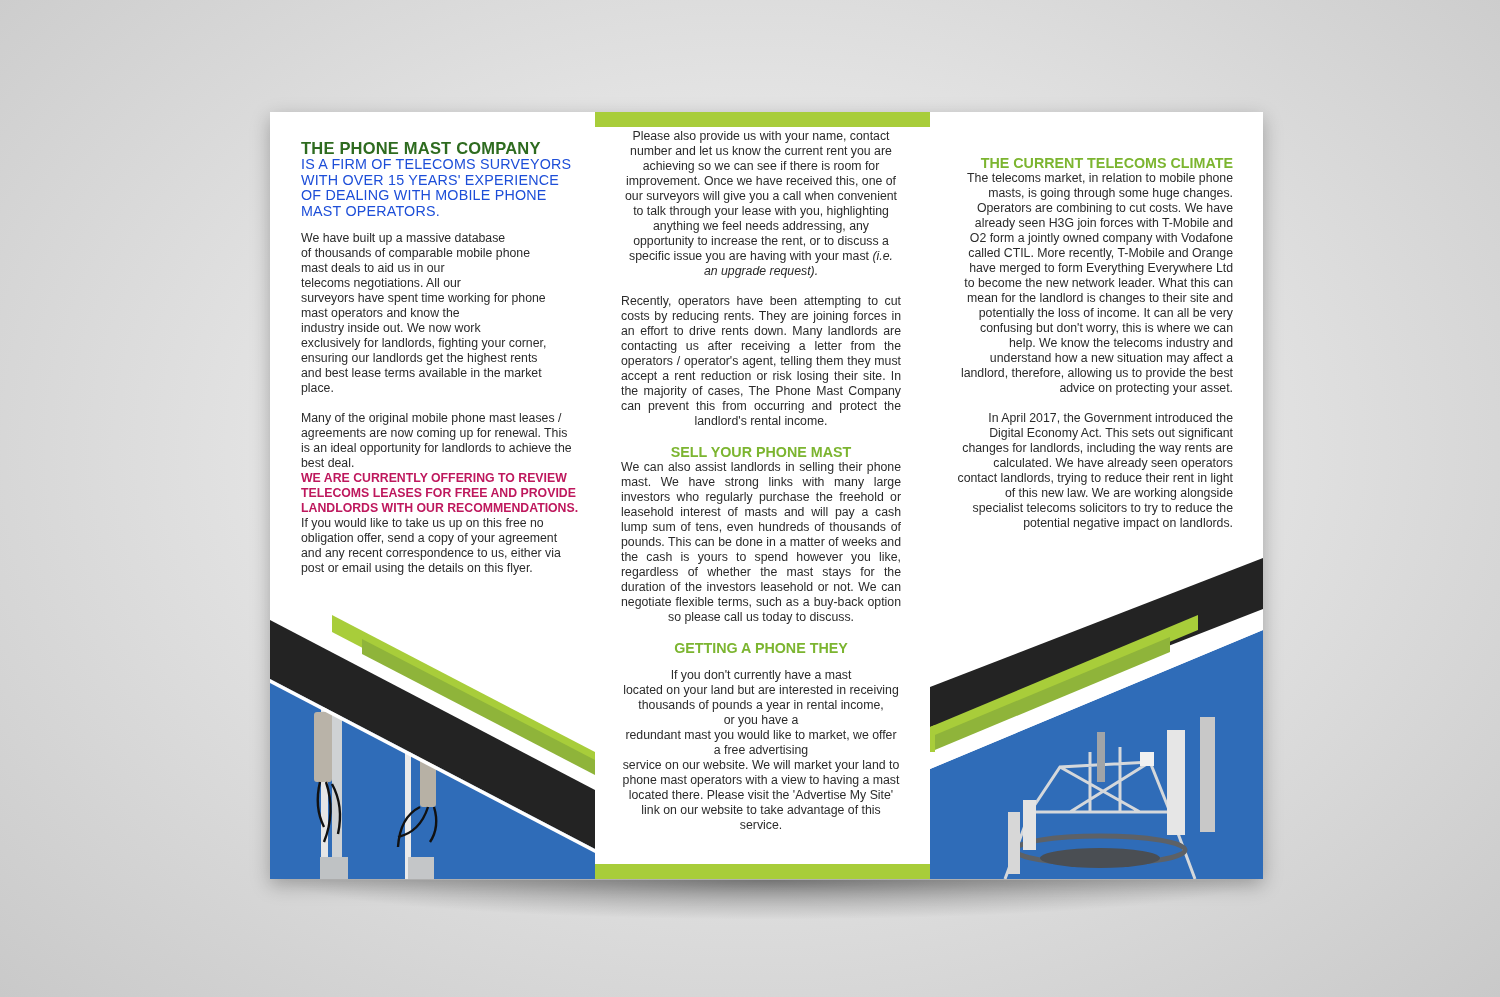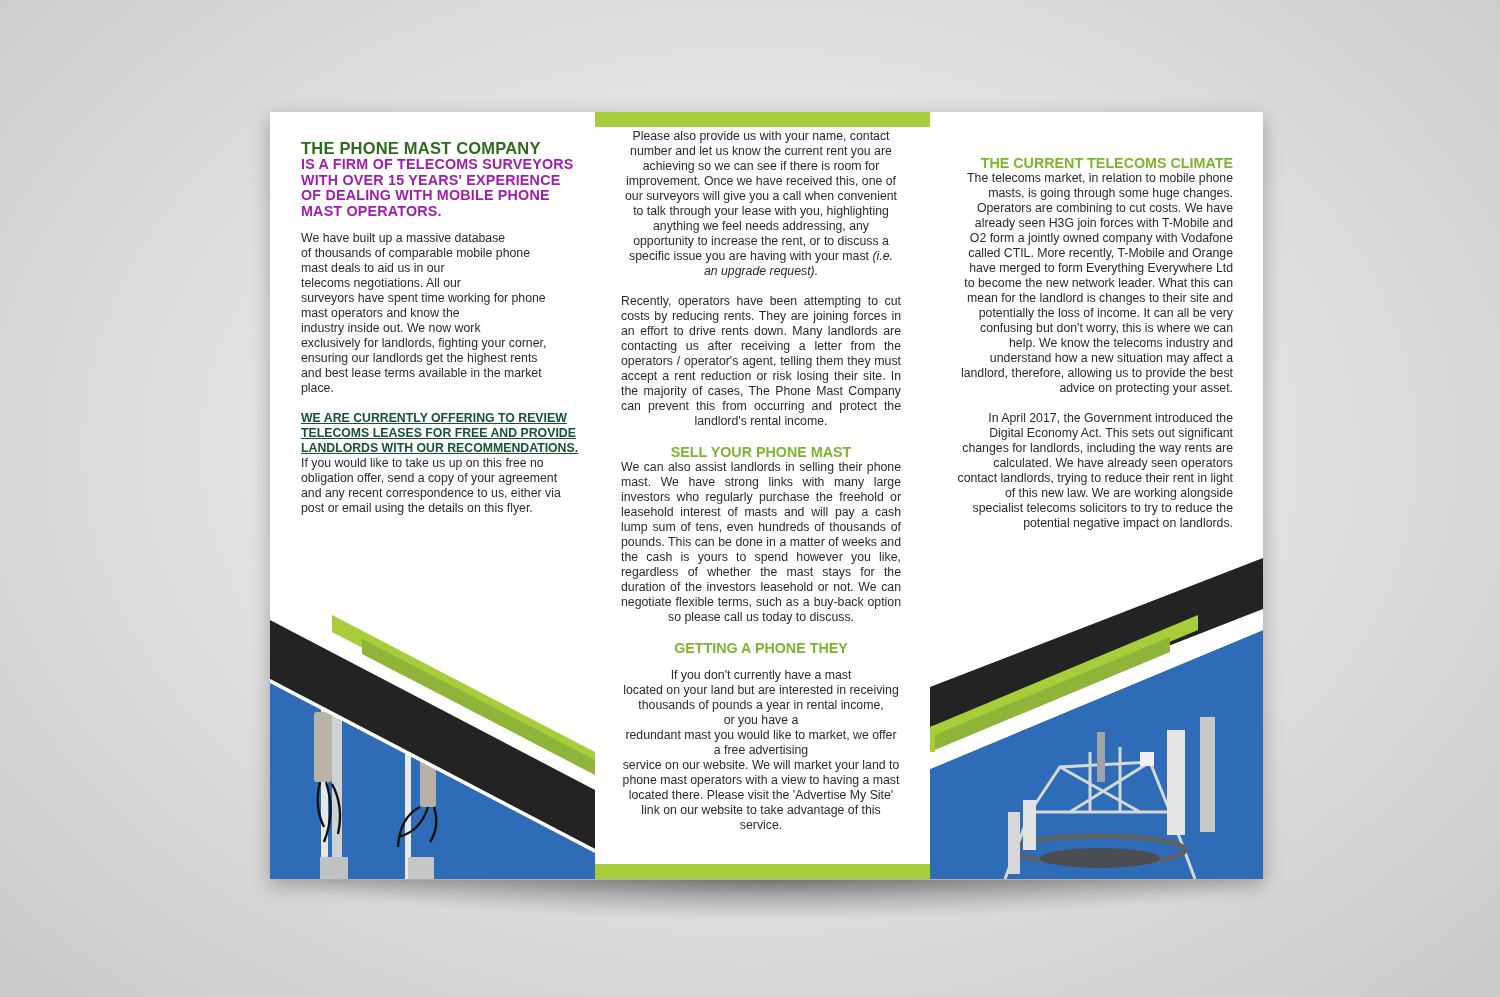--- a/index.html
+++ b/index.html
@@ -13,23 +13,23 @@
   .panel{position:absolute;top:0;height:767px;}
   .p1{left:0;width:325px;}
   .p2{left:325px;width:335px;}
   .p3{left:660px;width:333px;}
   .gfx{position:absolute;left:0;top:0;width:993px;height:767px;}
   .text{position:absolute;color:#2b2b2b;font-size:12.3px;line-height:15px;}
   .p1 .text{left:31px;top:27px;width:278px;text-align:left;}
   .p2 .text{left:26px;top:17px;width:280px;text-align:center;}
   .p3 .text{left:26px;top:27px;width:277px;text-align:right;}
   .h-dark{color:#2e6b1f;font-weight:bold;font-size:16.5px;line-height:18px;letter-spacing:0.2px;}
-  .h-green{color:#a21caf;font-weight:bold;font-size:14.3px;line-height:15.5px;letter-spacing:0.2px;}
+  .h-green{color:#1d4ed8;font-weight:normal;font-size:14.3px;line-height:15.5px;letter-spacing:0.2px;}
   .h-sec{color:#7cb530;font-weight:bold;font-size:14.3px;line-height:16px;margin-top:0;}
-  .hl{color:#14532d;font-weight:bold;text-decoration:underline;}
+  .hl{color:#be185d;font-weight:bold;}
   .gap{height:15px;}
   p{margin:0;}
   .just{text-align:justify;text-align-last:center;}
   .pre{white-space:pre-line;margin-top:12px;}
   em{font-style:italic;}
   .bar-top{position:absolute;left:325px;top:0;width:335px;height:15px;background:#a8cd3a;}
   .bar-bot{position:absolute;left:325px;top:752px;width:335px;height:15px;background:#a8cd3a;}
 </style>
 </head>
 <body>
@@ -92,20 +92,21 @@
 mast deals to aid us in our
 telecoms negotiations. All our
 surveyors have spent time working for phone
 mast operators and know the
 industry inside out. We now work
 exclusively for landlords, fighting your corner,
 ensuring our landlords get the highest rents
 and best lease terms available in the market
 place.</p>
       <div class="gap"></div>
+      <p>Many of the original mobile phone mast leases / agreements are now coming up for renewal. This is an ideal opportunity for landlords to achieve the best deal.</p>
       <p><span class="hl">WE ARE CURRENTLY OFFERING TO REVIEW TELECOMS LEASES FOR FREE AND PROVIDE LANDLORDS WITH OUR RECOMMENDATIONS.</span><span> If you would like to take us up on this free no obligation offer, send a copy of your agreement and any recent correspondence to us, either via post or email using the details on this flyer.</span></p>
     </div>
   </section>
 
   <section class="panel p2">
     <div class="text">
       <p><span>Please also provide us with your name, contact number and let us know the current rent you are achieving so we can see if there is room for improvement. Once we have received this, one of our surveyors will give you a call when convenient to talk through your lease with you, highlighting anything we feel needs addressing, any opportunity to increase the rent, or to discuss a specific issue you are having with your mast </span><em>(i.e. an upgrade request).</em></p>
       <div class="gap"></div>
       <p class="just">Recently, operators have been attempting to cut costs by reducing rents. They are joining forces in an effort to drive rents down. Many landlords are contacting us after receiving a letter from the operators / operator's agent, telling them they must accept a rent reduction or risk losing their site. In the majority of cases, The Phone Mast Company can prevent this from occurring and protect the landlord's rental income.</p>
       <div class="gap"></div>

